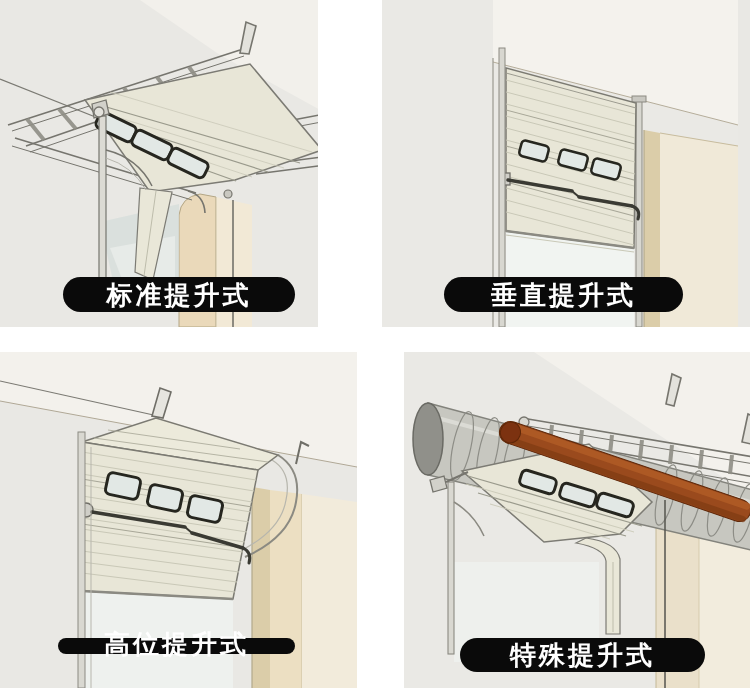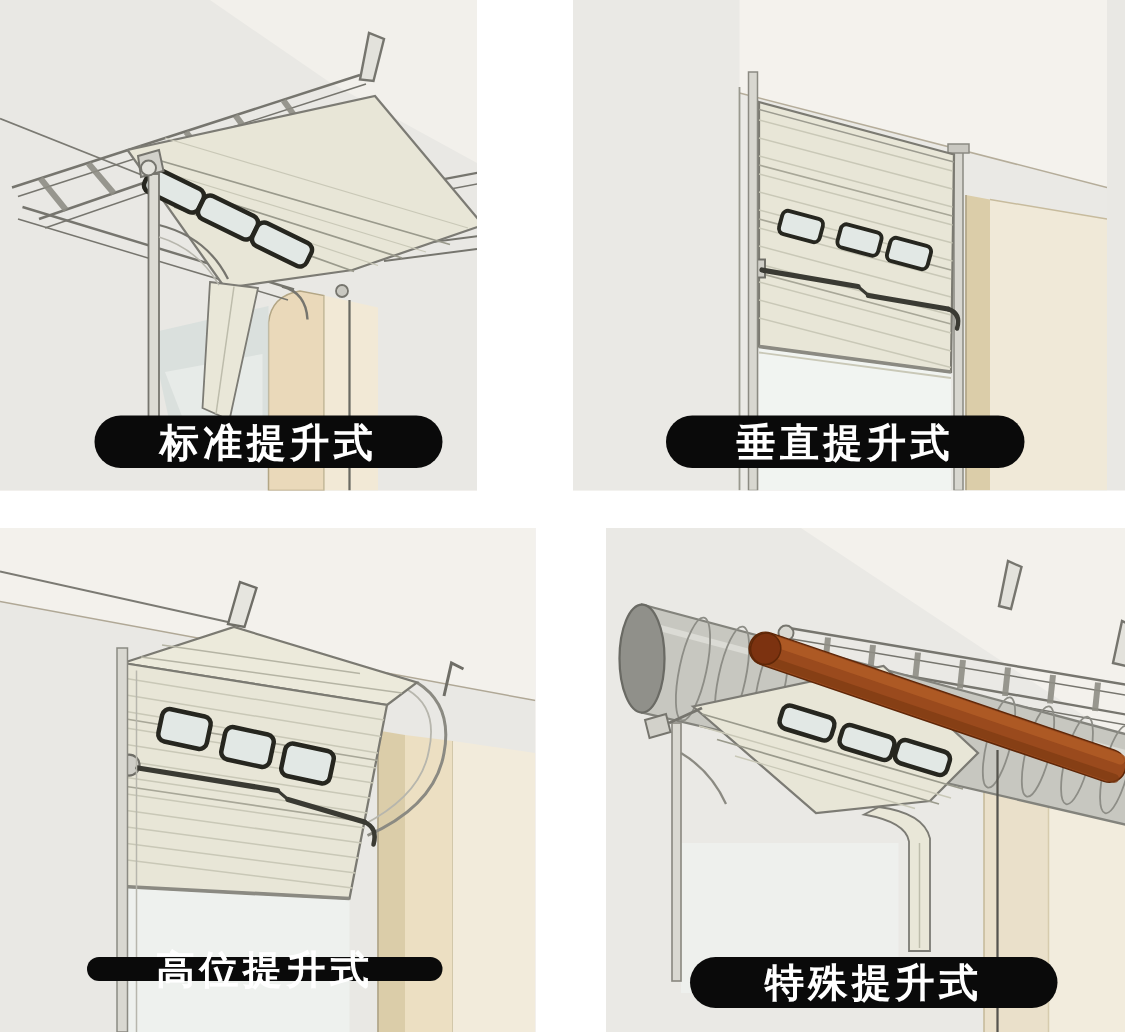--- a/index.html
+++ b/index.html
@@ -9,21 +9,21 @@
   .cell svg{position:absolute;left:0;top:0;display:block;}
   .cell-tl{left:0;top:0;width:318px;height:327px;}
   .cell-tr{left:382px;top:0;width:412px;height:327px;}
   .cell-bl{left:0;top:352px;width:357px;height:336px;}
   .cell-br{left:404px;top:352px;width:356px;height:336px;}
   .pill{position:absolute;background:#0a0a0a;border-radius:18px;
         display:flex;align-items:center;justify-content:center;}
   .pill span{color:#ffffff;font-size:26px;font-weight:bold;letter-spacing:3px;line-height:1;}
   .pill-tl{left:63px;top:277px;width:232px;height:35px;}
   .pill-tr{left:62px;top:277px;width:239px;height:35px;}
-  .pill-bl{left:58px;top:286px;width:237px;height:16px;}
+  .pill-bl{left:58px;top:286px;width:237px;height:16px;font-family:Liberation Mono, monospace;}
   .pill-br{left:56px;top:286px;width:245px;height:34px;}
 </style>
 </head>
 <body>
 
 <div class="canvas">
 
   <section class="cell cell-tl">
     <svg width="357" height="327" viewBox="0 0 357 327">
       <rect width="357" height="327" fill="#e9e8e4"></rect>

